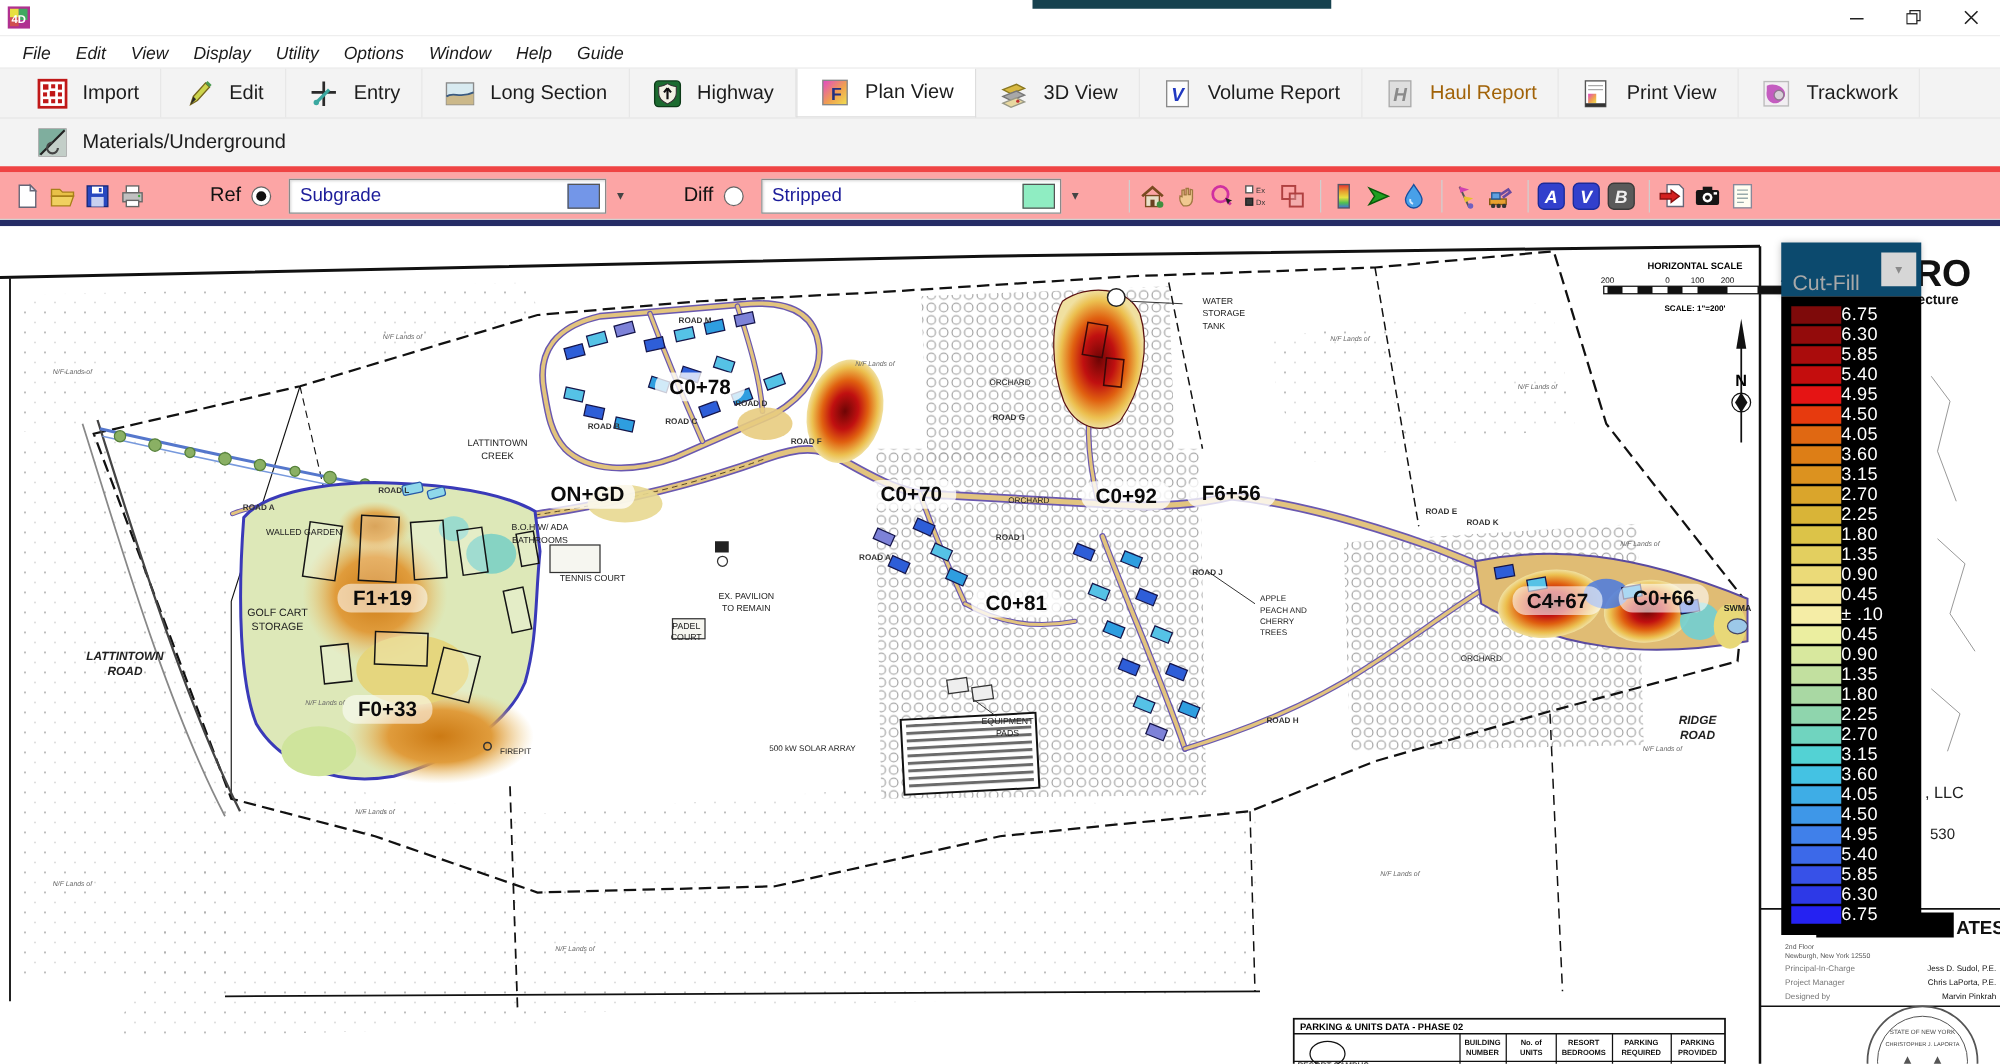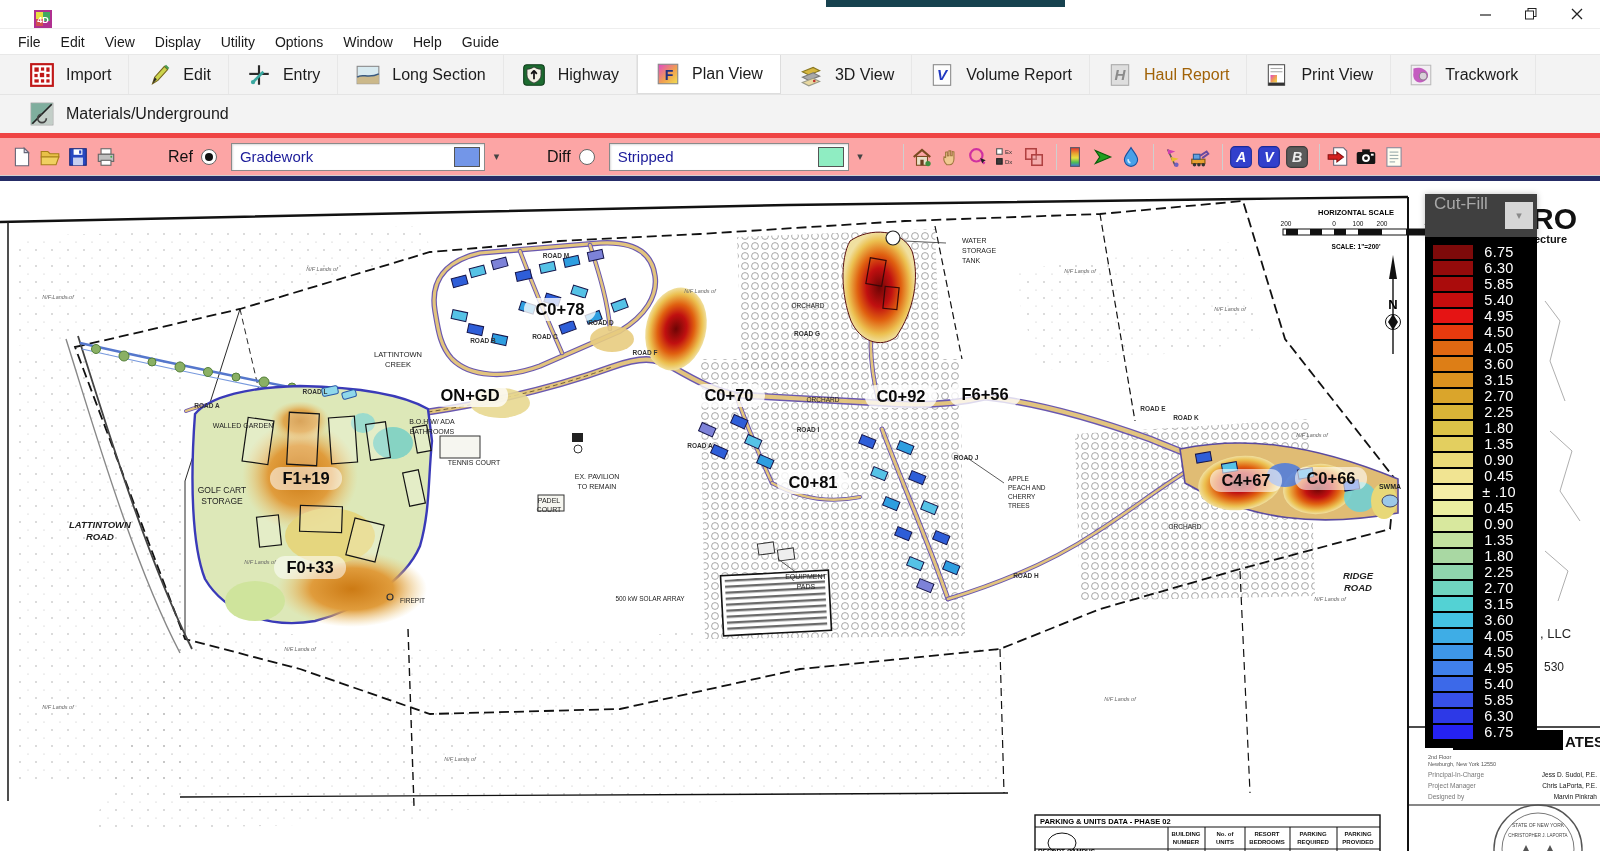--- a/index.html
+++ b/index.html
@@ -1,25 +1,25 @@
 <!DOCTYPE html>
 <html><head>
 <meta charset="utf-8">
 <style>
   html,body{margin:0;padding:0;}
   body{width:1600px;height:851px;overflow:hidden;background:#fff;font-family:"Liberation Sans",sans-serif;-webkit-font-smoothing:antialiased;}
   
-  .titlebar{position:relative;height:28px;background:#ffffff;display:flex;align-items:flex-end;border-bottom:1px solid #eee;padding-left:28px;}
+  .titlebar{position:relative;height:28px;background:#ffffff;display:flex;align-items:center;border-bottom:1px solid #eee;}
   .app-icon{width:18px;height:18px;margin:0 6px 0 6px;}
   .title-text{font-size:13px;color:#1a1a1a;white-space:nowrap;}
   .win-controls{position:absolute;right:0;top:0;height:28px;display:flex;}
   .win-btn{width:46px;height:28px;display:flex;align-items:center;justify-content:center;}
   .edge-artifact{position:absolute;left:826px;top:0;width:239px;height:7px;background:#17424f;}
   
-  .menubar{height:25px;background:#fff;display:flex;align-items:center;padding-left:8px;border-bottom:1px solid #e8e8e8;}
+  .menubar{height:25px;background:#fff;display:flex;align-items:center;padding-left:8px;border-bottom:1px solid #e8e8e8;font-style:italic;}
   .menu-item{padding:3px 10px;font-size:14px;color:#1a1a1a;cursor:default;}
   
   .tb{height:39px;background:#f3f3f3;display:flex;align-items:stretch;padding-left:12px;border-bottom:1px solid #e4e4e4;}
   .tb-btn{display:flex;align-items:center;gap:11px;padding:0 17px;border-right:1px solid #e7e7e7;}
   .tb-btn.active{background:#ffffff;border:1px solid #dddddd;border-top:none;}
   .tb-label{font-size:16px;color:#1c1c1c;white-space:nowrap;}
   .tb-btn.disabled .tb-label{color:#a16207;}
   .tb2{height:38px;background:#f3f3f3;display:flex;align-items:center;padding-left:12px;border-bottom:5px solid #ef4444;}
   
   .refbar{height:37px;background:#fca5a5;display:flex;align-items:center;padding-left:10px;border-bottom:1px solid #d0d0d0;}
@@ -32,27 +32,27 @@
   .combo .cv{font-size:15px;color:#1c1c9a;padding:0 8px;flex:1;}
   .swatch{width:24px;height:18px;border:1px solid #555;margin-right:4px;}
   .drop-arrow{width:17px;height:24px;display:flex;align-items:center;justify-content:center;color:#444;font-size:11px;margin-left:3px;}
   .sep{width:1px;height:26px;background:#cfcfcf;margin:0 6px;}
   .navstrip{height:5px;background:#252c66;}
   
   .map-area{position:relative;height:674px;background:#ffffff;}
   .map-svg{position:absolute;left:0;top:0;}
   
   .legend{position:absolute;left:1425px;top:13px;width:112px;}
-  .legend-header{height:43px;background:#404040;box-shadow:0 0 6px rgba(0,0,0,.25);display:flex;align-items:flex-start;position:relative;}
+  .legend-header{height:43px;background:#0c4a6e;box-shadow:0 0 6px rgba(0,0,0,.25);display:flex;align-items:flex-end;position:relative;}
   .legend-title{font-size:17px;color:#a8a8a8;padding-left:9px;}
   .legend-drop{position:absolute;right:4px;top:8px;width:28px;height:27px;background:#d6d6d6;display:flex;align-items:center;justify-content:center;color:#8a8a8a;font-size:11px;}
   .legend-body{background:#000;padding:7px 0 8px 0;}
   .legend-row{display:flex;align-items:center;height:16px;}
   .legend-swatch{width:40px;height:13.5px;margin-left:8px;}
-  .legend-value{flex:1;text-align:center;padding-right:12px;color:#fff;font-size:14.5px;letter-spacing:.3px;}
+  .legend-value{flex:1;text-align:left;padding-right:12px;color:#fff;font-size:14.5px;letter-spacing:.3px;}
 </style>
 </head>
 <body>
 
 <div class="titlebar">
   <svg class="app-icon" viewBox="0 0 18 18">
       <rect x="0" y="0" width="18" height="18" fill="#b03090"></rect>
       <rect x="2" y="2" width="7" height="7" fill="#e8e040"></rect>
       <rect x="9" y="2" width="7" height="9" fill="#40a860"></rect>
       <rect x="2" y="9" width="7" height="7" fill="#d05050"></rect>
@@ -237,21 +237,21 @@
       <svg width="22" height="22" viewBox="0 0 20 20">
         <rect x="5.5" y="2.5" width="9" height="5" fill="#fff" stroke="#666"></rect>
         <rect x="3" y="7.5" width="14" height="6.5" fill="#c0c0c0" stroke="#666"></rect>
         <rect x="5.5" y="13" width="9" height="4.5" fill="#fff" stroke="#666"></rect>
         <circle cx="14.8" cy="9.8" r="0.9" fill="#4a4"></circle>
       </svg>
     </span>
   <span class="rb-label">Ref</span>
   <span class="radio sel"></span>
   <div class="combo" style="width:252px">
-    <span class="cv">Gradework</span>
+    <span class="cv">Subgrade</span>
     <span class="swatch" style="background:#7396E8"></span>
   </div>
   <span class="drop-arrow">▾</span>
   <span class="rb-label" style="margin-left:42px">Diff</span>
   <span class="radio"></span>
   <div class="combo" style="width:238px">
     <span class="cv">Stripped</span>
     <span class="swatch" style="background:#8FEDC2"></span>
   </div>
   <span class="drop-arrow">▾</span>

